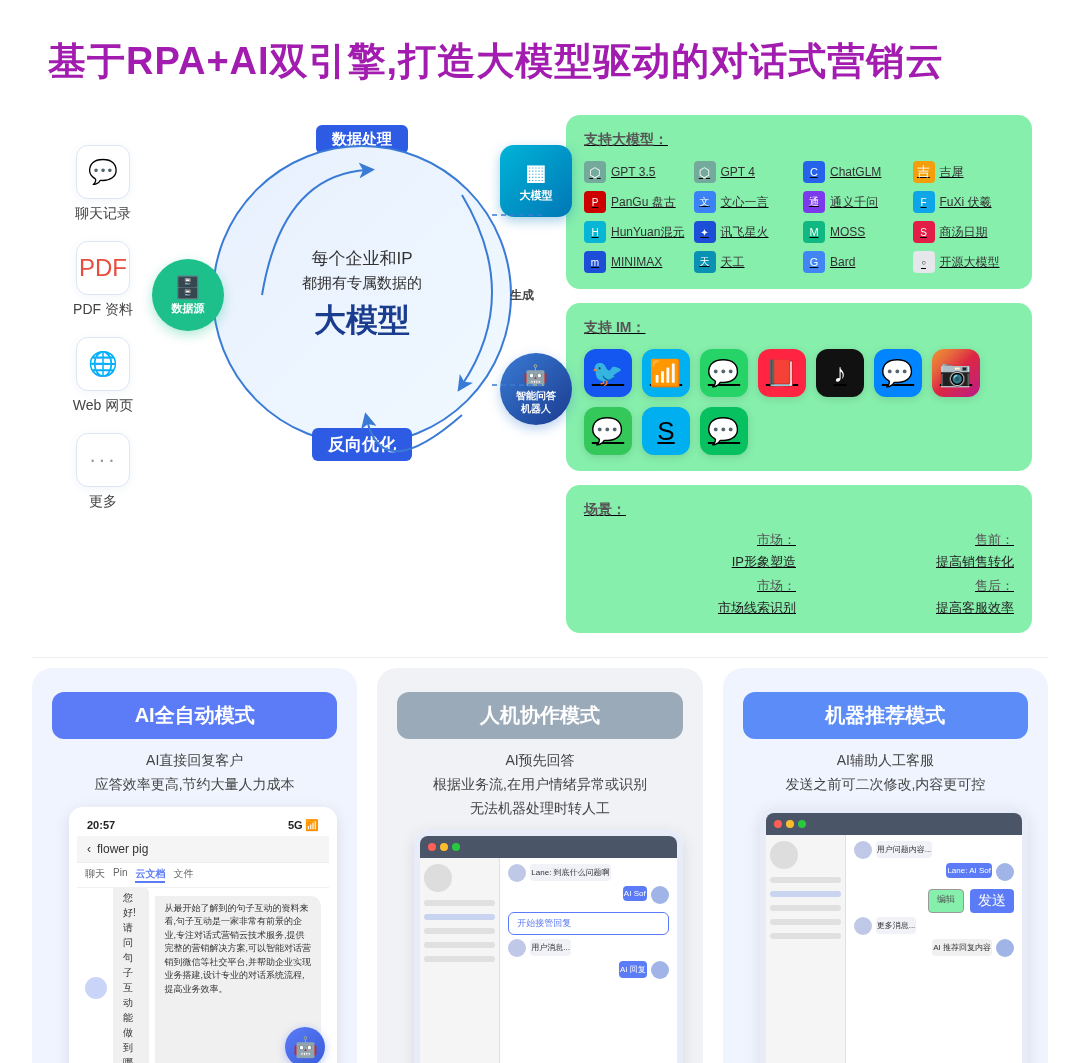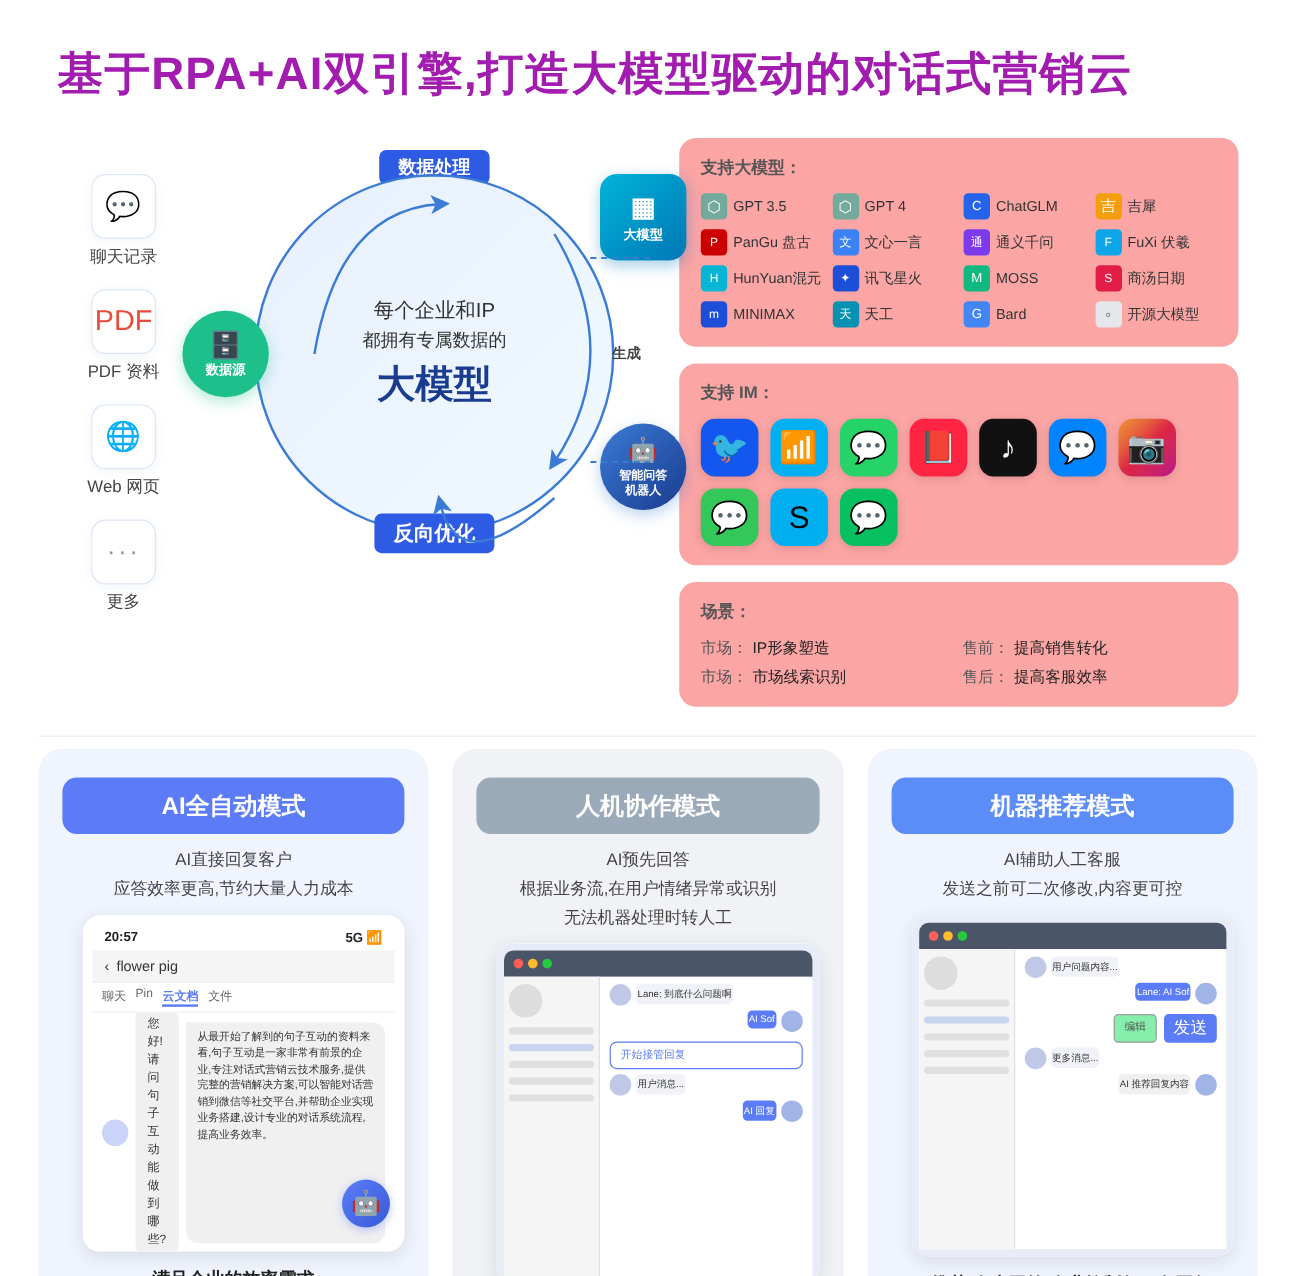--- a/index.html
+++ b/index.html
@@ -188,23 +188,24 @@
 
     
     .right-panel {
       flex: 1;
       display: flex;
       flex-direction: column;
       gap: 14px;
     }
 
     .panel-box {
-      background: #fca5a5;
+      background: #86efac;
       border-radius: 14px;
       padding: 16px 18px;
+      text-decoration: underline;
     }
 
     .panel-title {
       font-size: 14px;
       color: #555;
       margin-bottom: 12px;
       font-weight: 600;
     }
 
     
@@ -252,22 +253,23 @@
     
     .scenarios-grid {
       display: grid;
       grid-template-columns: 1fr 1fr;
       gap: 6px;
       font-size: 13px;
       color: #333;
     }
     .scenario-item {
       display: flex;
-      align-items: flex-start;
+      align-items: flex-end;
       gap: 4px;
+      flex-direction: column;
     }
     .scenario-label {
       color: #555;
     }
     .scenario-value {
       color: #222;
       font-weight: 500;
     }
 
     

